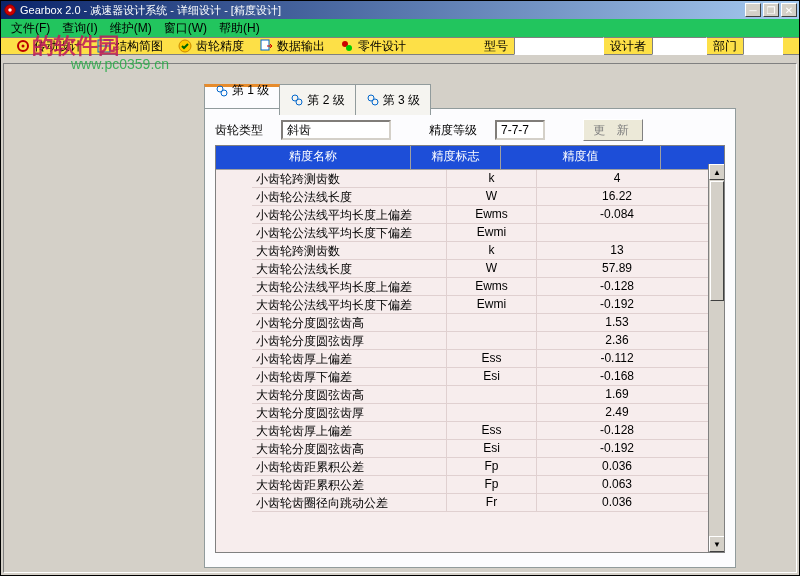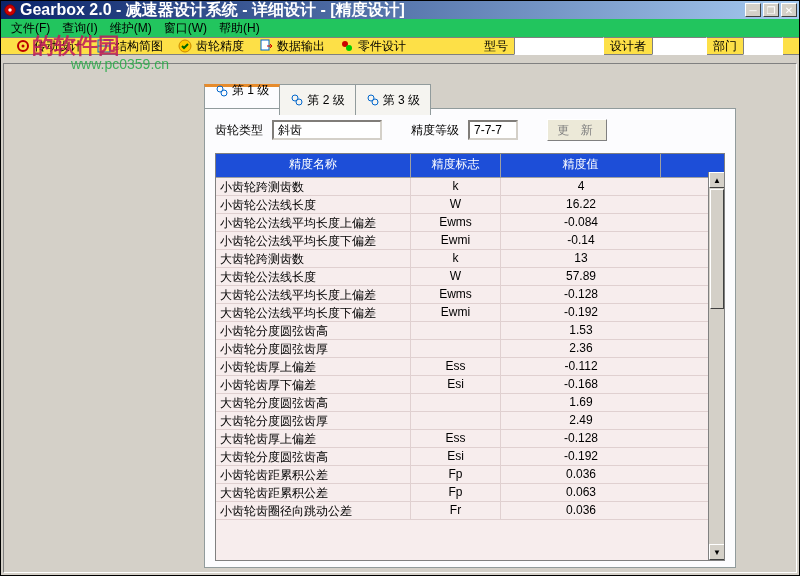--- a/index.html
+++ b/index.html
@@ -1,49 +1,49 @@
 <!DOCTYPE html>
 <html><head>
 <meta charset="utf-8">
 <style>
 * { box-sizing: border-box; margin: 0; padding: 0; font-family: "SimSun", "Microsoft YaHei", sans-serif; font-size: 12px; }
 body { background: #d4d0c8; overflow: hidden; }
 .window { width: 800px; height: 576px; border: 1px solid #000; position: relative; }
 .titlebar { background: linear-gradient(to right, #0a246a, #a6caf0); color: #fff; height: 18px; display: flex; align-items: center; padding: 0 2px; }
 .titlebar-icon { width: 14px; height: 14px; margin-right: 3px; }
-.titlebar-text { flex: 1; font-weight: bold; font-size: 16px; }
+.titlebar-text { flex: 1; font-weight: normal; font-size: 11px; }
 .titlebar-btns { display: flex; gap: 2px; }
 .titlebar-btn { width: 16px; height: 14px; background: #d4d0c8; border: 1px solid; border-color: #fff #404040 #404040 #fff; display: flex; align-items: center; justify-content: center; font-family: Marlett, sans-serif; font-size: 10px; cursor: pointer; }
 .menubar { height: 18px; display: flex; align-items: center; padding: 0 4px; background: #22c55e; position: relative; }
 .menu-item { padding: 2px 6px; cursor: pointer; }
 .watermark { position: absolute; left: 0; top: 30px; font-size: 22px; font-weight: bold; color: #be185d; opacity: 0.85; pointer-events: none; z-index: 10; font-family: Arial; margin-left: 31px; }
 .watermark-sub { position: absolute; left: 70px; top: 55px; font-size: 14px; color: #22aa44; opacity: 0.85; pointer-events: none; z-index: 10; }
 .toolbar { height: 18px; border-top: 1px solid #808080; border-bottom: 1px solid #808080; display: flex; align-items: center; padding: 0 8px; gap: 2px; background: #fde047; }
 .tool-btn { display: flex; align-items: center; gap: 3px; padding: 2px 5px; cursor: pointer; border: 1px solid transparent; }
 .tool-icon { width: 16px; height: 16px; }
 .toolbar-right { margin-left: auto; display: flex; align-items: center; gap: 4px; padding-right: 8px; }
 .field-label { padding: 0 2px; }
 .field-input { width: 80px; height: 18px; border: 1px solid; border-color: #808080 #fff #fff #808080; background: #fff; padding: 0 2px; }
 .content { position: absolute; top: 62px; left: 2px; right: 2px; bottom: 2px; background: #d4d0c8; border: 1px solid; border-color: #808080 #fff #fff #808080; padding: 2px; }
 .mdichild { position: absolute; top: 0; left: 0; right: 0; bottom: 0; background: #d4d0c8; }
 .tabstrip { display: flex; margin: 20px 0 0 200px; height: 24px; }
 .tab { display: flex; align-items: center; gap: 3px; padding: 15px 10px; border: 1px solid #919b9c; border-bottom: none; background: #f5f4f0; cursor: pointer; margin-right: -1px; }
 .tab.active { background: #fcfcfe; border-top: 3px solid #e68b2c; padding-top: 1px; position: relative; z-index: 2; }
 .tab-icon { width: 14px; height: 14px; }
 .panel { margin: 0 60px 20px 200px; border: 1px solid #919b9c; background: #fcfcfe; padding: 10px; height: 460px; }
-.form-row { display: flex; align-items: center; gap: 9px; margin-bottom: 12px; }
+.form-row { display: flex; align-items: center; gap: 18px; margin-bottom: 4px; }
 .form-input { border: 2px inset #d4d0c8; background: #fff; height: 20px; padding: 0 4px; }
 .update-btn { width: 60px; height: 22px; border: 1px solid; border-color: #fff #808080 #808080 #fff; background: #ece9d8; color: #808080; cursor: pointer; letter-spacing: 4px; }
 .table-wrap { border: 1px solid #808080; height: 408px; overflow: hidden; position: relative; }
 .table-header { display: flex; background: #1d4ed8; color: #fff; height: 24px; border-bottom: 1px solid #a0a0a0; }
 .th { border-right: 1px solid #a0a0a0; text-align: center; padding: 2px 0; }
 .th1 { width: 195px; }
 .th2 { width: 90px; }
 .th3 { width: 160px; }
-.table-body { background: #f7eded; height: 390px; overflow: hidden; }
+.table-body { background: #f7eded; height: 390px; overflow: hidden; padding-left: 36px; }
 .tr { display: flex; height: 18px; border-bottom: 1px solid #e0d0d0; }
 .td { padding: 1px 4px; }
 .td1 { width: 195px; border-right: 1px solid #e0d0d0; }
 .td2 { width: 90px; text-align: center; border-right: 1px solid #e0d0d0; }
 .td3 { width: 160px; text-align: center; }
 .vscroll { position: absolute; right: 0; top: 18px; bottom: 0; width: 16px; background: #d4d0c8; border-left: 1px solid #808080; }
 .vscroll-btn { width: 16px; height: 16px; background: #d4d0c8; border: 1px solid; border-color: #fff #404040 #404040 #fff; display: flex; align-items: center; justify-content: center; font-size: 8px; }
 .vscroll-thumb { width: 14px; height: 120px; margin: 1px; background: #d4d0c8; border: 1px solid; border-color: #fff #404040 #404040 #fff; }
 </style>
 </head>
@@ -174,21 +174,20 @@
                 <div class="td td3">16.22</div>
               </div>
               <div class="tr">
                 <div class="td td1">小齿轮公法线平均长度上偏差</div>
                 <div class="td td2">Ewms</div>
                 <div class="td td3">-0.084</div>
               </div>
               <div class="tr">
                 <div class="td td1">小齿轮公法线平均长度下偏差</div>
                 <div class="td td2">Ewmi</div>
-                <div class="td td3">-0.14</div>
               </div>
               <div class="tr">
                 <div class="td td1">大齿轮跨测齿数</div>
                 <div class="td td2">k</div>
                 <div class="td td3">13</div>
               </div>
               <div class="tr">
                 <div class="td td1">大齿轮公法线长度</div>
                 <div class="td td2">W</div>
                 <div class="td td3">57.89</div>

